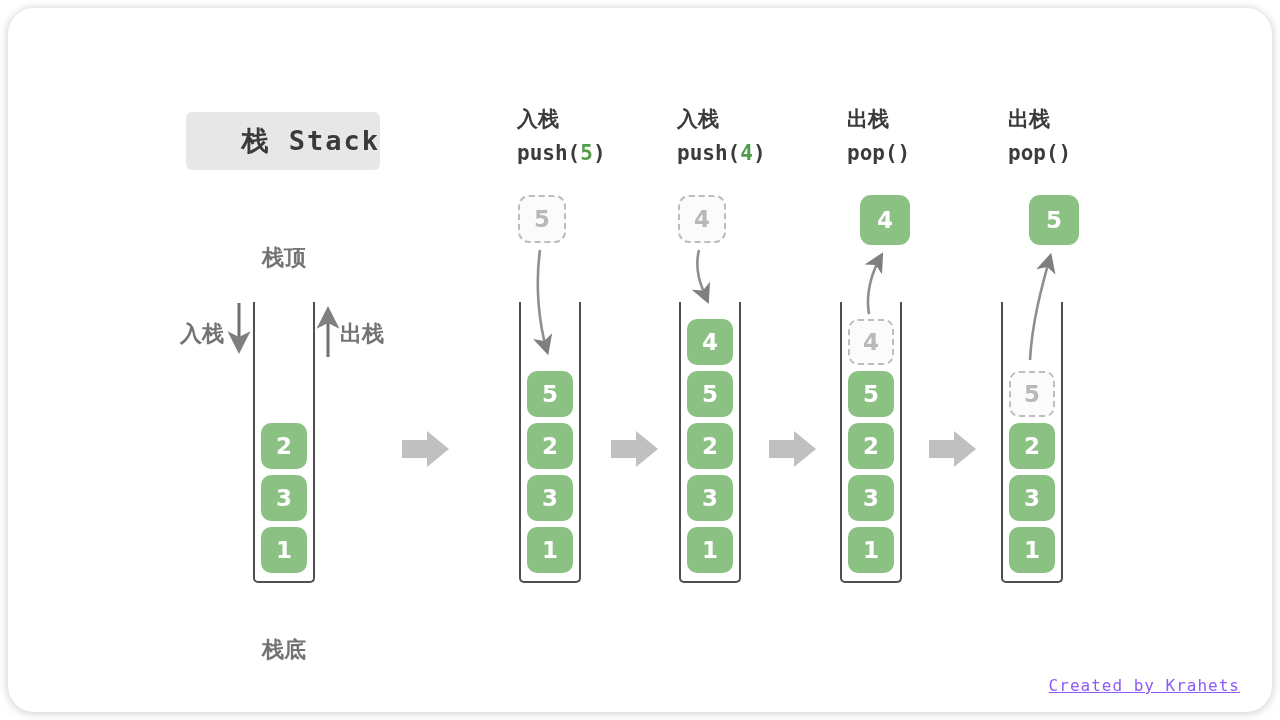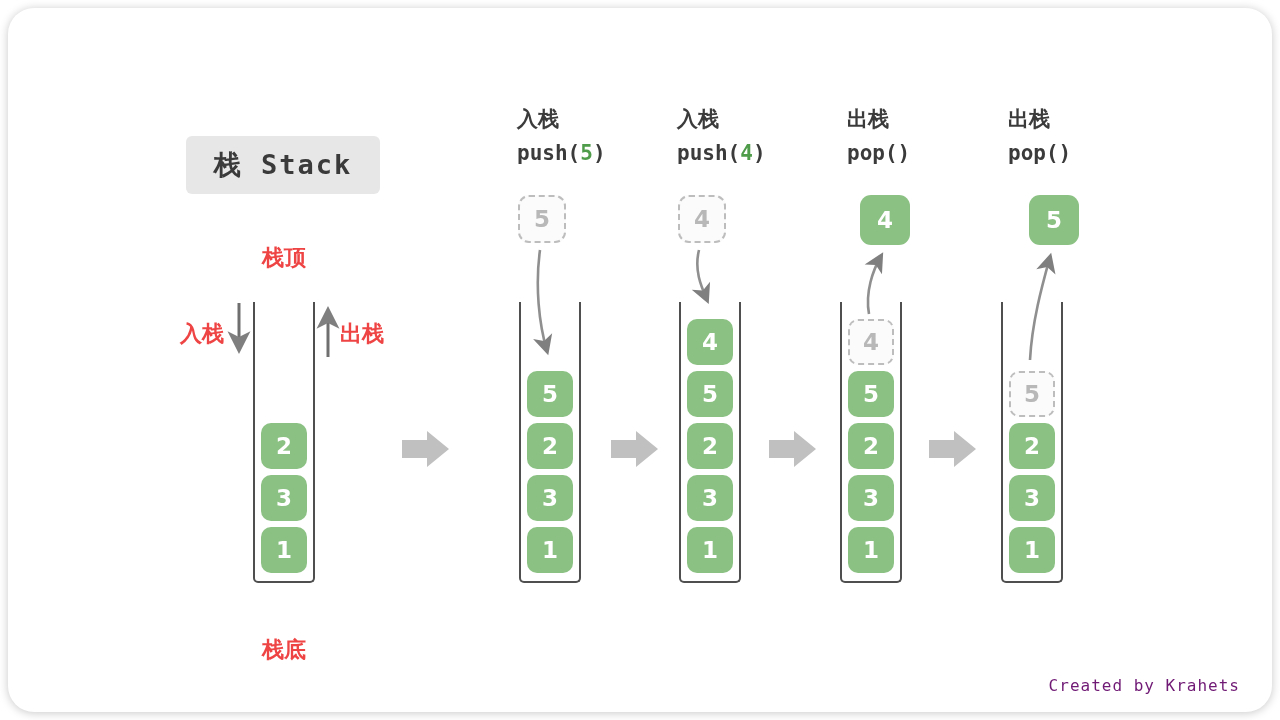--- a/index.html
+++ b/index.html
@@ -1,32 +1,32 @@
 <!DOCTYPE html>
 <html><head>
 <meta charset="utf-8">
 <style>
   html,body{margin:0;padding:0;background:#ffffff;}
   .canvas{position:relative;width:1280px;height:720px;font-family:"DejaVu Sans",sans-serif;overflow:hidden;}
   .card{position:absolute;left:8px;top:8px;width:1264px;height:704px;background:#ffffff;border-radius:26px;box-shadow:0 1px 10px rgba(0,0,0,0.22);}
   .abs{position:absolute;}
-  .title-box{left:186px;top:112px;width:194px;height:58px;background:#e7e7e7;border-radius:6px;display:flex;align-items:center;justify-content:center;font:bold 27px "DejaVu Sans Mono","DejaVu Sans",monospace;color:#3a3a3a;letter-spacing:2px;margin-top:24px;}
-  .cjk-label{font:bold 22px "DejaVu Sans",sans-serif;color:#ef4444;}
+  .title-box{left:186px;top:112px;width:194px;height:58px;background:#e7e7e7;border-radius:6px;display:flex;align-items:center;justify-content:flex-end;font:bold 27px "DejaVu Sans Mono","DejaVu Sans",monospace;color:#3a3a3a;letter-spacing:2px;}
+  .cjk-label{font:bold 22px "DejaVu Sans",sans-serif;color:#737373;}
   .header{top:106px;}
   .header .l1{font:bold 21px "DejaVu Sans",sans-serif;color:#3b3b3b;line-height:26px;}
   .header .l2{margin-top:7px;font:bold 21px "DejaVu Sans Mono",monospace;color:#3b3b3b;line-height:28px;white-space:nowrap;}
   .header .arg{color:#4f9d4a;}
   .well{top:302px;width:62px;height:281px;border:2px solid #4f4f4f;border-top:none;border-radius:0 0 5px 5px;box-sizing:border-box;background:transparent;}
   .cell{width:46px;height:46px;border-radius:10px;display:flex;align-items:center;justify-content:center;font:bold 23px "DejaVu Sans",sans-serif;box-sizing:border-box;}
   .cell.green{background:#8bc183;color:#ffffff;}
   .cell.ghost{background:#fbfbfb;border:2px dashed #bdbdbd;color:#b8b8b8;}
   .float-dashed{width:48px;height:48px;box-sizing:border-box;border:2px dashed #bdbdbd;border-radius:11px;background:#fbfbfb;color:#b8b8b8;display:flex;align-items:center;justify-content:center;font:bold 23px "DejaVu Sans",sans-serif;}
   .float-solid{width:50px;height:50px;border-radius:11px;background:#8bc183;color:#ffffff;display:flex;align-items:center;justify-content:center;font:bold 23px "DejaVu Sans",sans-serif;}
   .center60{width:62px;text-align:center;}
-  .watermark{right:40px;top:676px;font:16px "DejaVu Sans Mono",monospace;color:#701a75;letter-spacing:1px;}
+  .watermark{right:40px;top:676px;font:16px "DejaVu Sans Mono",monospace;color:#8b5cf6;letter-spacing:1px;text-decoration:underline;}
   svg.overlay{position:absolute;left:0;top:0;pointer-events:none;}
 </style>
 </head>
 <body>
 
 <div class="canvas">
   <div class="card"></div>
 
   <div class="abs title-box">
     <span>栈 Stack</span>

